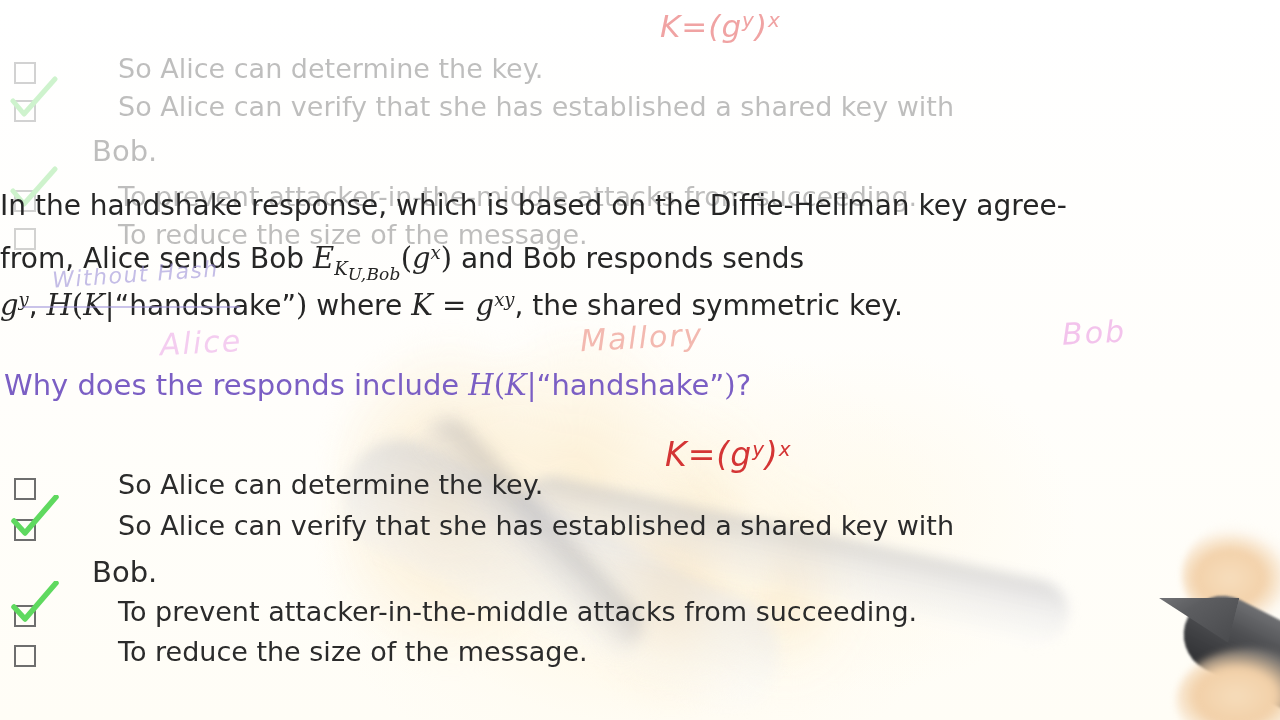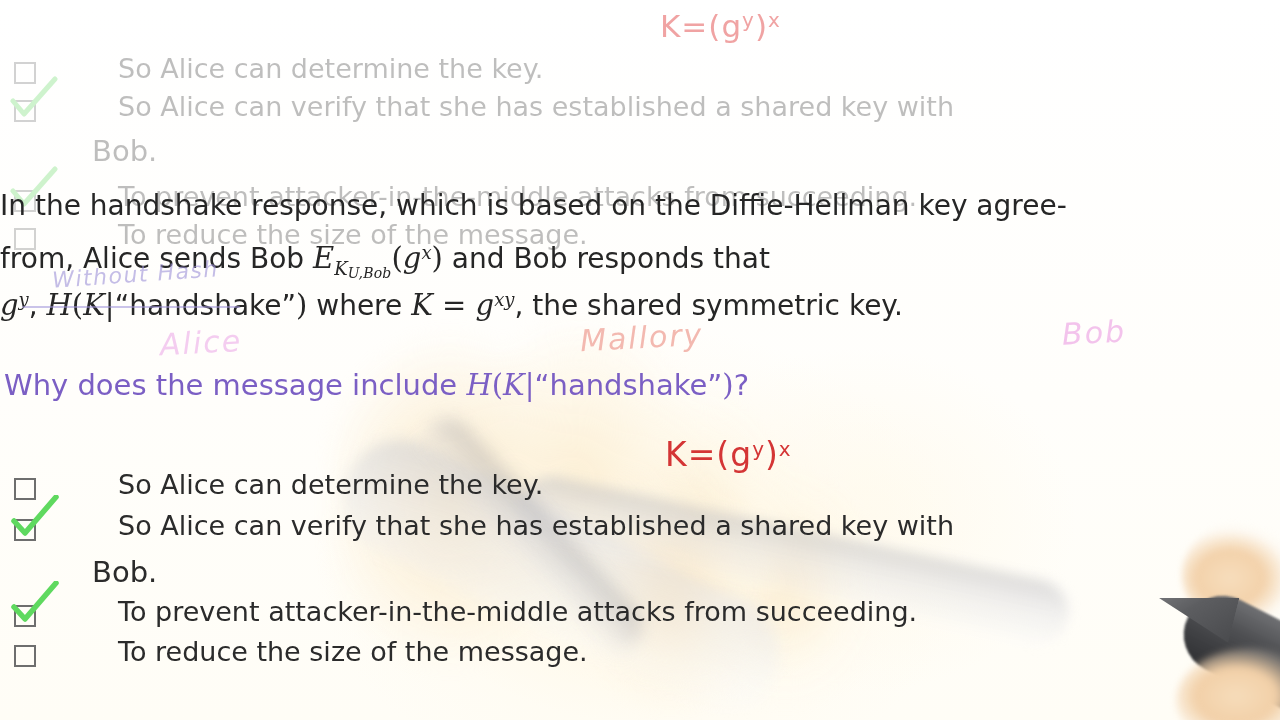--- a/index.html
+++ b/index.html
@@ -220,20 +220,21 @@
     pointer-events: none;
   }
   .hw-name {
     font-size: 30px;
     font-style: italic;
     letter-spacing: 2px;
     transform: rotate(-3deg);
   }
   .hw-formula {
     font-size: 31px;
+    font-style: italic;
     letter-spacing: 1px;
   }
   .hw-formula .e { font-size: 20px; vertical-align: 0.5em; }
   .hw-note {
     font-size: 22px;
     font-style: italic;
     letter-spacing: 1.5px;
     transform: rotate(-4deg);
   }
   .underline-purple {
@@ -293,38 +294,38 @@
   <div class="photo" id="stylus-shaft-near"></div>
 
 
   <div class="body-text">
 
     <div class="body-line" style="top:182px">
       <span>In the handshake response, which is based on the Diffie-Hellman key agree-</span>
     </div>
 
     <div class="body-line" style="top:229px">
-      <span>from, Alice sends Bob </span><span class="mathit">E</span><span class="sub">K</span><span class="sub" style="font-size:14px; vertical-align:-0.75em;">U,Bob</span><span class="mathup">(</span><span class="mathit">g</span><span class="sup">x</span><span class="mathup">)</span><span> and Bob responds that</span>
+      <span>from, Alice sends Bob </span><span class="mathit">E</span><span class="sub">K</span><span class="sub" style="font-size:17px; vertical-align:-0.75em;">U,Bob</span><span class="mathup">(</span><span class="mathit">g</span><span class="sup">x</span><span class="mathup">)</span><span> and Bob responds sends</span>
     </div>
 
     <div class="body-line" style="top:276px">
       <span class="mathit">g</span><span class="sup">y</span><span>, </span><span class="mathit">H</span><span class="mathup">(</span><span class="mathit">K</span><span class="mathup">|</span><span>“handshake”</span><span class="mathup">)</span><span> where </span><span class="mathit">K</span><span class="mathup"> = </span><span class="mathit">g</span><span class="sup">xy</span><span>, the shared symmetric key.</span>
     </div>
 
   </div>
 
   <div class="hand hw-note" style="left:52px; top:262px; color:#9e92d8; opacity:0.6;">Without Hash</div>
   <div class="underline-purple" style="left:22px; top:306px; width:218px;"></div>
 
   <div class="hand hw-name" style="left:160px; top:325px; color:#f4cdf0;">Alice</div>
   <div class="hand hw-name" style="left:580px; top:320px; color:#f3b9b0;">Mallory</div>
   <div class="hand hw-name" style="left:1062px; top:315px; color:#f3c3ec;">Bob</div>
 
   <div class="question">
-    <span>Why does the message include </span><span class="mathit">H</span><span class="mathup">(</span><span class="mathit">K</span><span class="mathup">|</span><span>“handshake”</span><span class="mathup">)</span><span>?</span>
+    <span>Why does the responds include </span><span class="mathit">H</span><span class="mathup">(</span><span class="mathit">K</span><span class="mathup">|</span><span>“handshake”</span><span class="mathup">)</span><span>?</span>
   </div>
 
   <div class="hand hw-formula" style="left:665px; top:435px; color:#d43535; font-size:33px;">
     <span>K=(g</span><span class="e">y</span><span>)</span><span class="e">x</span>
   </div>
 
   <div class="answers">
 
     <div class="answer-row" style="top:478px">
       <span class="cbox"></span>

